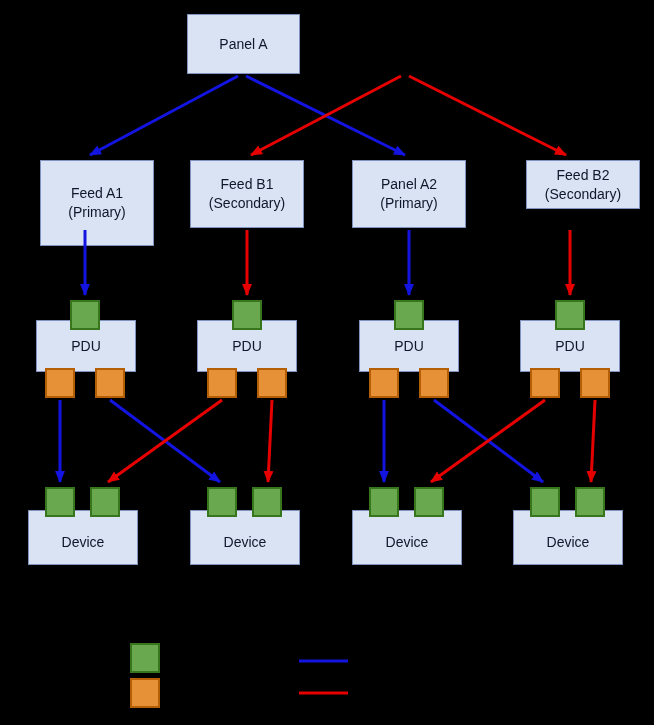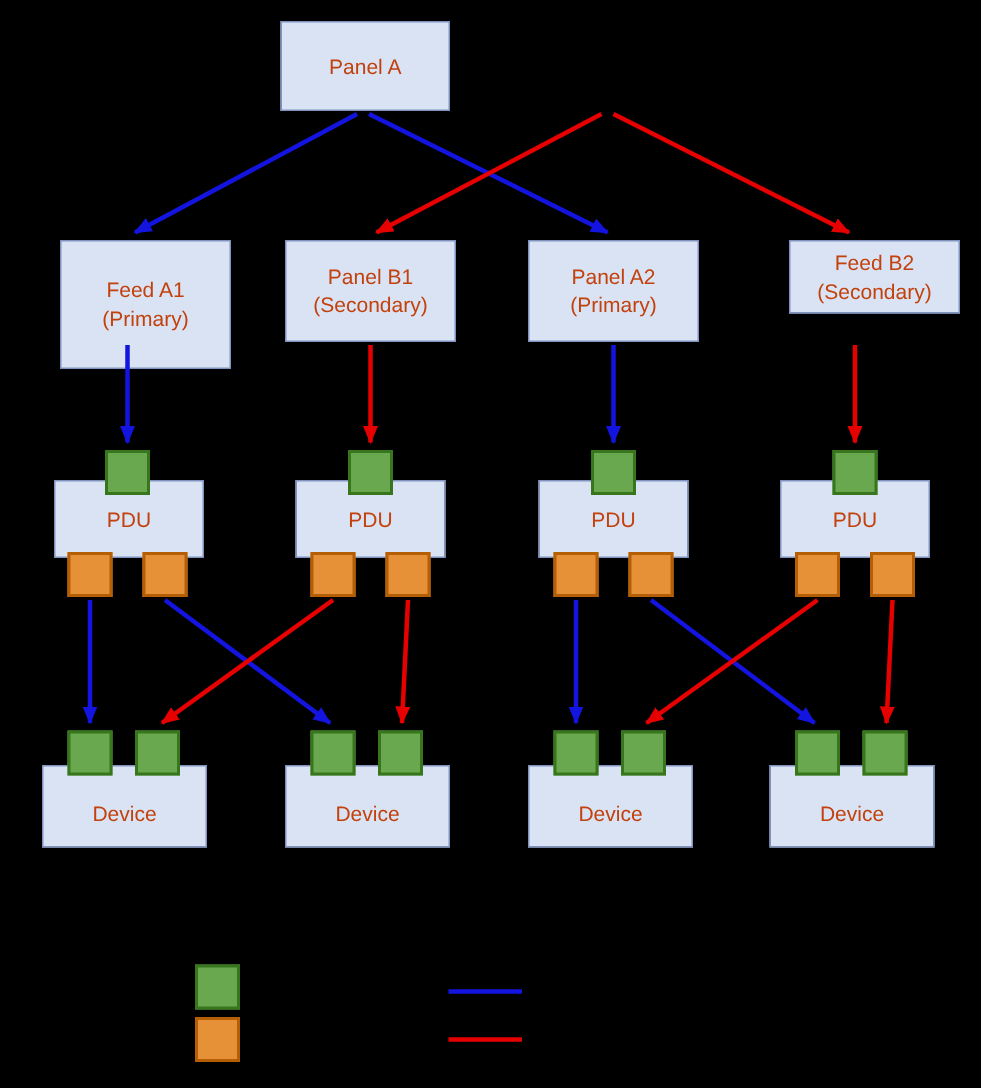--- a/index.html
+++ b/index.html
@@ -9,21 +9,21 @@
   }
   html,body{margin:0;padding:0;}
   body{
     width:654px;height:725px;background:var(--background);
     font-family:"Liberation Sans",sans-serif;overflow:hidden;
   }
   .stage{position:relative;width:654px;height:725px;}
   .box{
     position:absolute;background:var(--box_fill);border:1px solid var(--box_border);
     box-sizing:border-box;display:flex;flex-direction:column;align-items:center;justify-content:center;
-    color:#c2410c;font-size:14px;line-height:1.35;text-align:center;z-index:1;
+    color:#0f172a;font-size:14px;line-height:1.35;text-align:center;z-index:1;
   }
   .port{
     position:absolute;width:30px;height:30px;box-sizing:border-box;z-index:3;
   }
   .port.green{background:var(--green);border:2px solid var(--green_border);}
   .port.orange{background:var(--orange);border:2px solid var(--orange_border);}
   svg.wires{position:absolute;left:0;top:0;width:654px;height:725px;z-index:2;pointer-events:none;}
   .wire{stroke-width:3;fill:none;}
 </style>
 </head>
@@ -66,21 +66,21 @@
 
   <div class="box" style="left:187px;top:14px;width:113px;height:60px">
     <span>Panel A</span>
   </div>
 
   <div class="box" style="left:40px;top:160px;width:114px;height:86px">
     <span>Feed A1</span>
     <span>(Primary)</span>
   </div>
   <div class="box" style="left:190px;top:160px;width:114px;height:68px">
-    <span>Panel B1</span>
+    <span>Feed B1</span>
     <span>(Secondary)</span>
   </div>
   <div class="box" style="left:352px;top:160px;width:114px;height:68px">
     <span>Panel A2</span>
     <span>(Primary)</span>
   </div>
   <div class="box" style="left:526px;top:160px;width:114px;height:49px">
     <span>Feed B2</span>
     <span>(Secondary)</span>
   </div>

